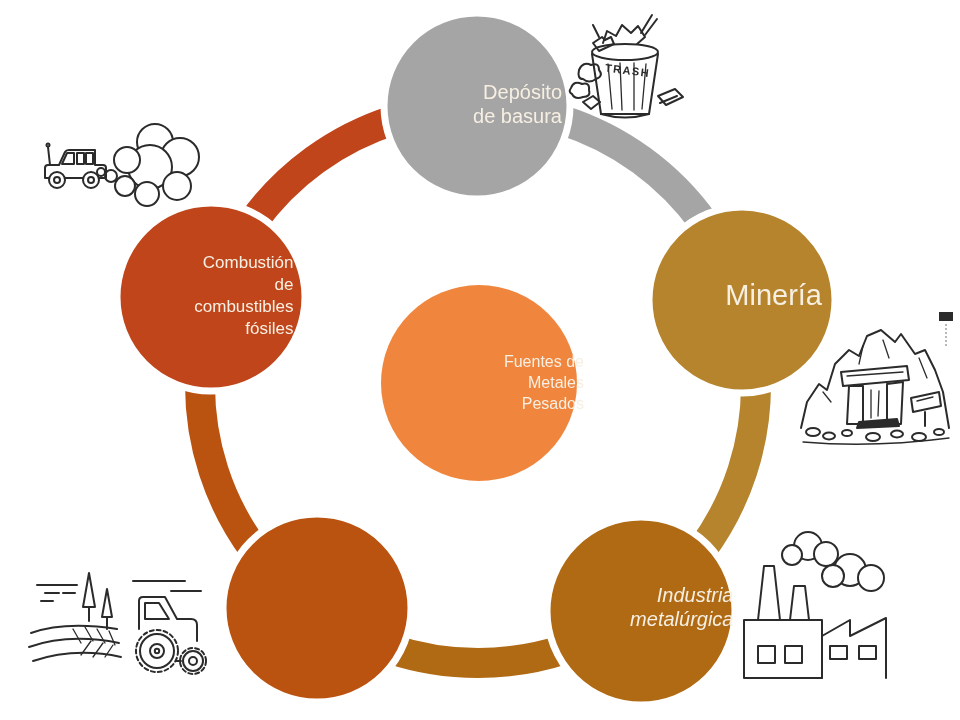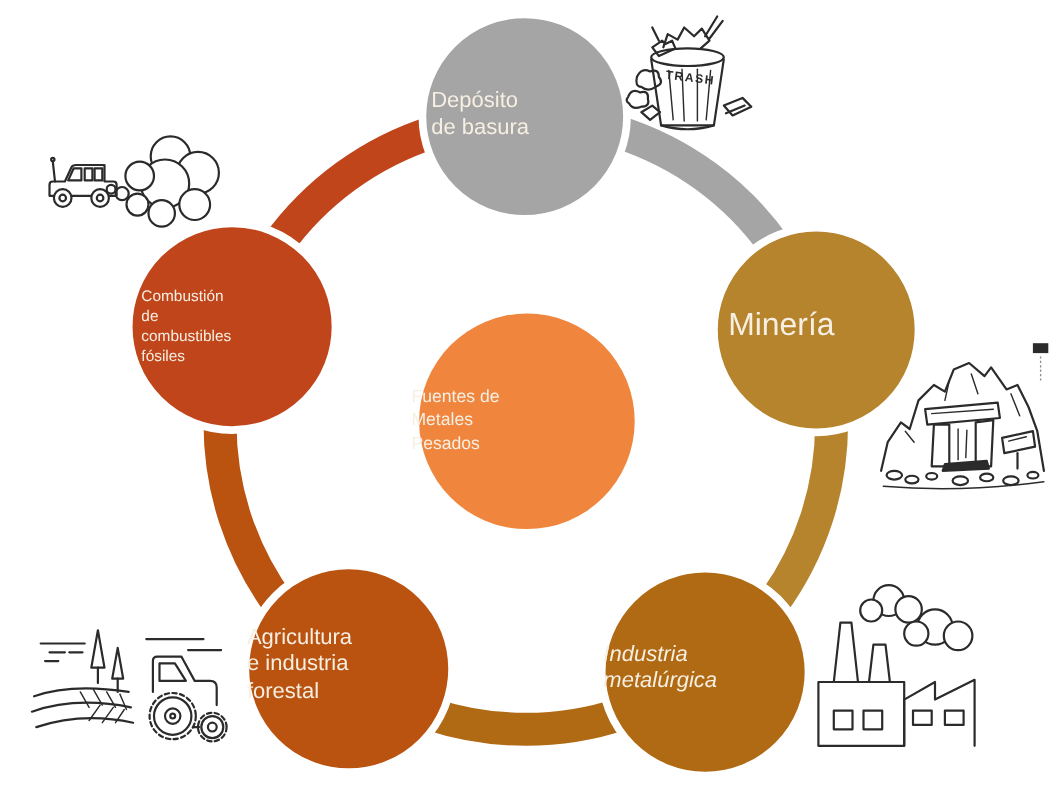--- a/index.html
+++ b/index.html
@@ -4,29 +4,29 @@
 <style>
   html,body{margin:0;padding:0;background:#ffffff;}
   .slide{
     position:relative;width:960px;height:720px;background:#ffffff;overflow:hidden;
     font-family:"Liberation Sans",sans-serif;
   }
   .ring-svg, .icon-svg{position:absolute;}
   .ring-svg{left:0;top:0;}
   .node-label{
     position:absolute;transform:translate(-50%,-50%);
-    text-align:left;white-space:pre-line;color:#F6EFE2;
+    text-align:right;white-space:pre-line;color:#F6EFE2;
     line-height:1.22;pointer-events:none;
   }
   .lbl-center{left:479px;top:383px;width:210px;font-size:16px;line-height:1.3;}
   .lbl-deposito{left:477px;top:104px;width:170px;font-size:20px;}
   .lbl-mineria{left:742px;top:296px;width:160px;font-size:29px;}
   .lbl-industria{left:641px;top:607px;width:185px;font-size:20px;font-style:italic;}
   .lbl-agricultura{left:317px;top:604px;width:185px;font-size:20px;}
-  .lbl-combustion{left:211px;top:296px;width:165px;font-size:14px;line-height:1.3;}
+  .lbl-combustion{left:211px;top:296px;width:165px;font-size:17px;line-height:1.3;}
   .doodle{fill:none;stroke:#2b2b2b;stroke-width:2;stroke-linecap:round;stroke-linejoin:round;}
   .doodle-thin{fill:none;stroke:#2b2b2b;stroke-width:1.3;stroke-linecap:round;}
   .doodle-fill{fill:#ffffff;stroke:#2b2b2b;stroke-width:2;stroke-linejoin:round;}
 </style>
 </head>
 <body>
 
 <div class="slide">
 
   <svg class="ring-svg" width="960" height="720" viewBox="0 0 960 720">
@@ -194,21 +194,18 @@
   </svg>
 
   <div class="node-label lbl-center">Fuentes de
 Metales
 Pesados</div>
   <div class="node-label lbl-deposito">Depósito
 de basura</div>
   <div class="node-label lbl-mineria">Minería</div>
   <div class="node-label lbl-industria">Industria
 metalúrgica</div>
-  <div class="node-label lbl-agricultura">Agricultura
-e industria
-forestal</div>
   <div class="node-label lbl-combustion">Combustión
 de
 combustibles
 fósiles</div>
 
 </div>
 
 </body></html>

